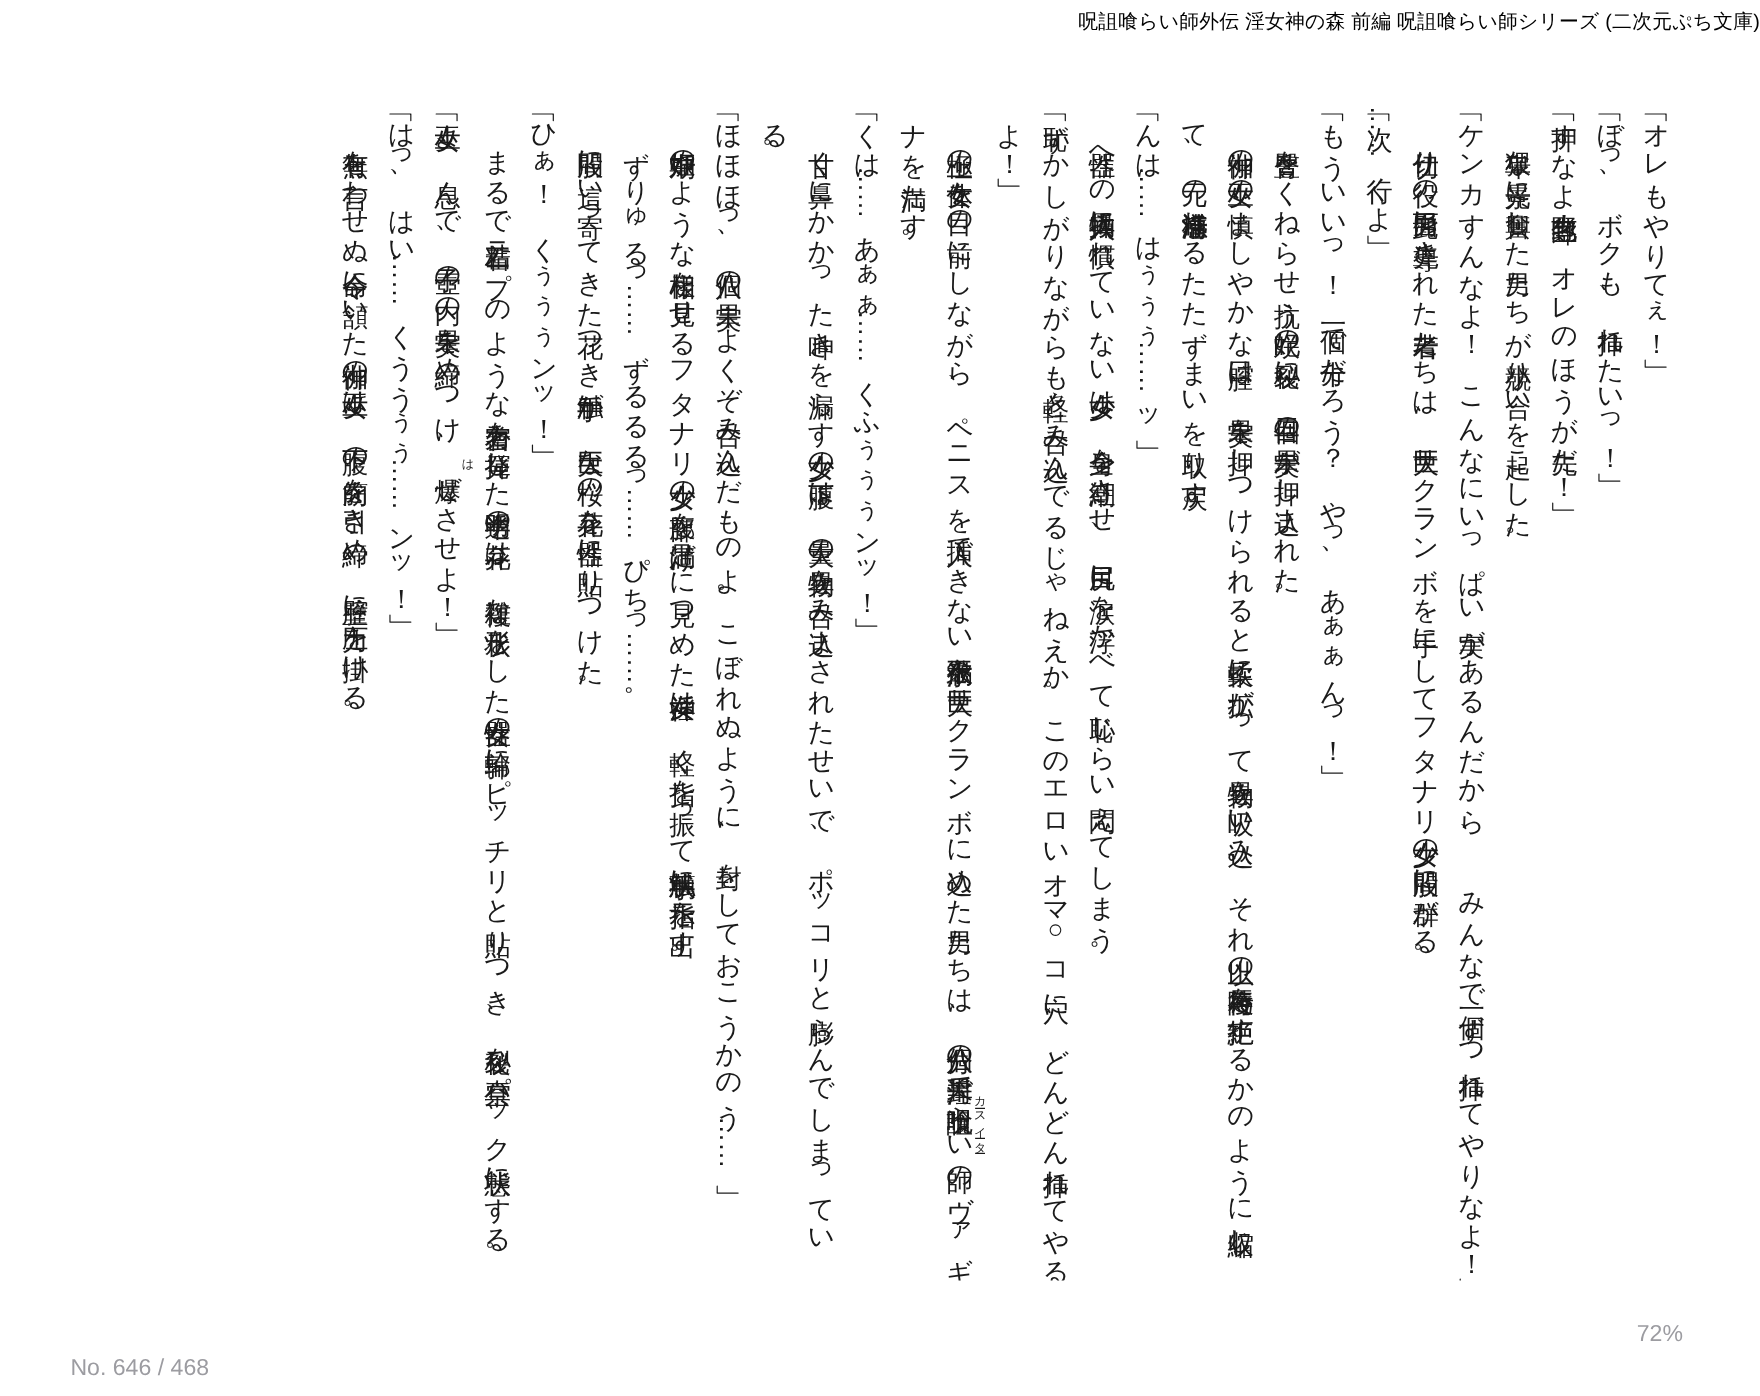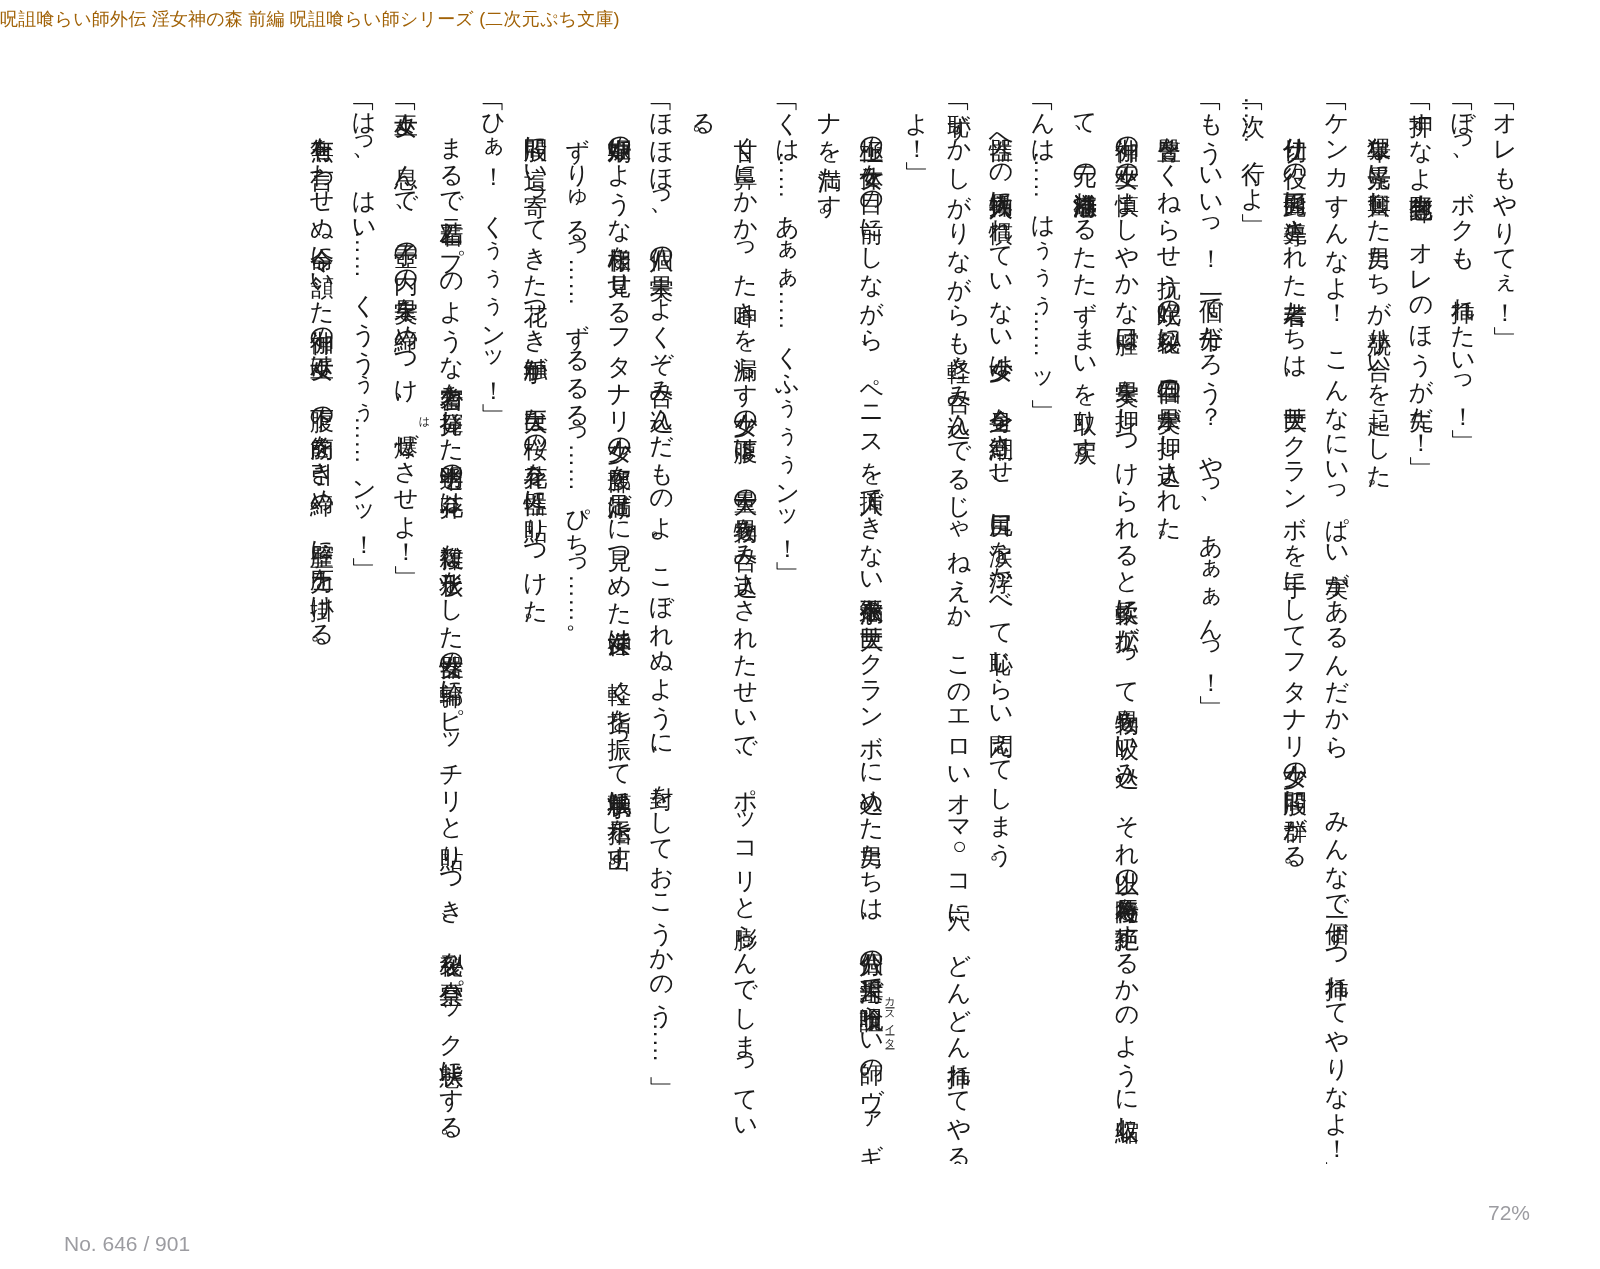--- a/index.html
+++ b/index.html
@@ -13,23 +13,23 @@
     height: 1269px;
     background: #ffffff;
     overflow: hidden;
     font-family: "Liberation Sans", sans-serif;
   }
   .book-title {
     position: absolute;
     top: 7px;
     left: 0;
     width: 100%;
-    text-align: left;
+    text-align: right;
     font-size: 18px;
-    color: #a16207;
+    color: #000000;
     letter-spacing: 0.2px;
   }
   .text-columns {
     position: absolute;
     top: 96px;
     right: 74px;
     width: 1452px;
     height: 1068px;
     writing-mode: vertical-rl;
     -webkit-writing-mode: vertical-rl;
@@ -94,17 +94,17 @@
       <p class="indent">妊娠中期のような様相を見せるフタナリ少女の腹部を満足げに見つめた淫女神は、軽く指を振って蔦状触手に指示を出す。</p>
       <p class="indent">ずりゅるっ……ずるるるっ……ぴちっ……。</p>
       <p class="indent">股間に這い寄ってきた花つき触手が、巨大な桜の花弁を性器に貼りつけた。</p>
       <p class="">「ひぁ！　くぅぅぅンッ！」</p>
       <p class="indent">まるで粘着テープのような密着力を発揮した半透明の花弁は、複雑な形状をした女性器の輪郭にピッチリと貼りつき、秘裂を真空パック状態にする。</p>
       <p class="">「巫女よ、息んで、子壺の内の果実を締めつけ、<ruby>爆<rt>は</rt></ruby>ぜさせよ！」</p>
       <p class="">「はっ、はい……くううぅぅ……ンッ！」</p>
       <p class="indent">有無を言わせぬ命令に頷いた神伽の巫女は、下腹の筋肉を引き締め、膣壁に圧力を掛ける。</p>
     </div>
 
-  <div class="footer-left">No. 646 / 901</div>
+  <div class="footer-left">No. 646 / 468</div>
 
   <div class="footer-right">72%</div>
 
 </div>
 
 </body></html>

